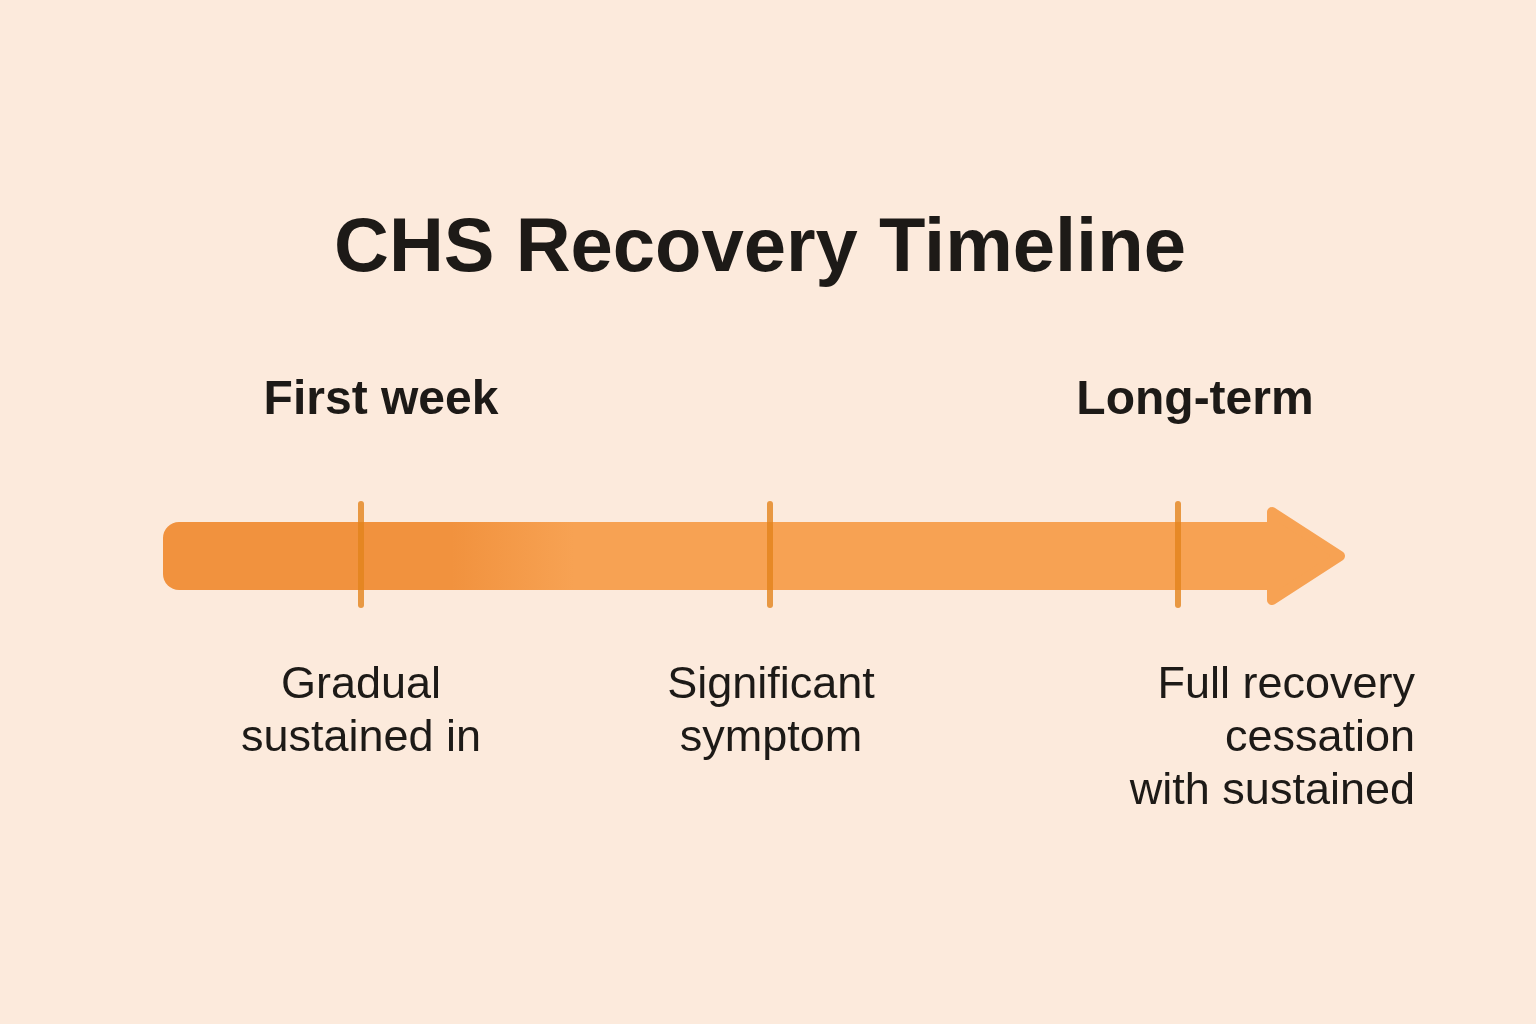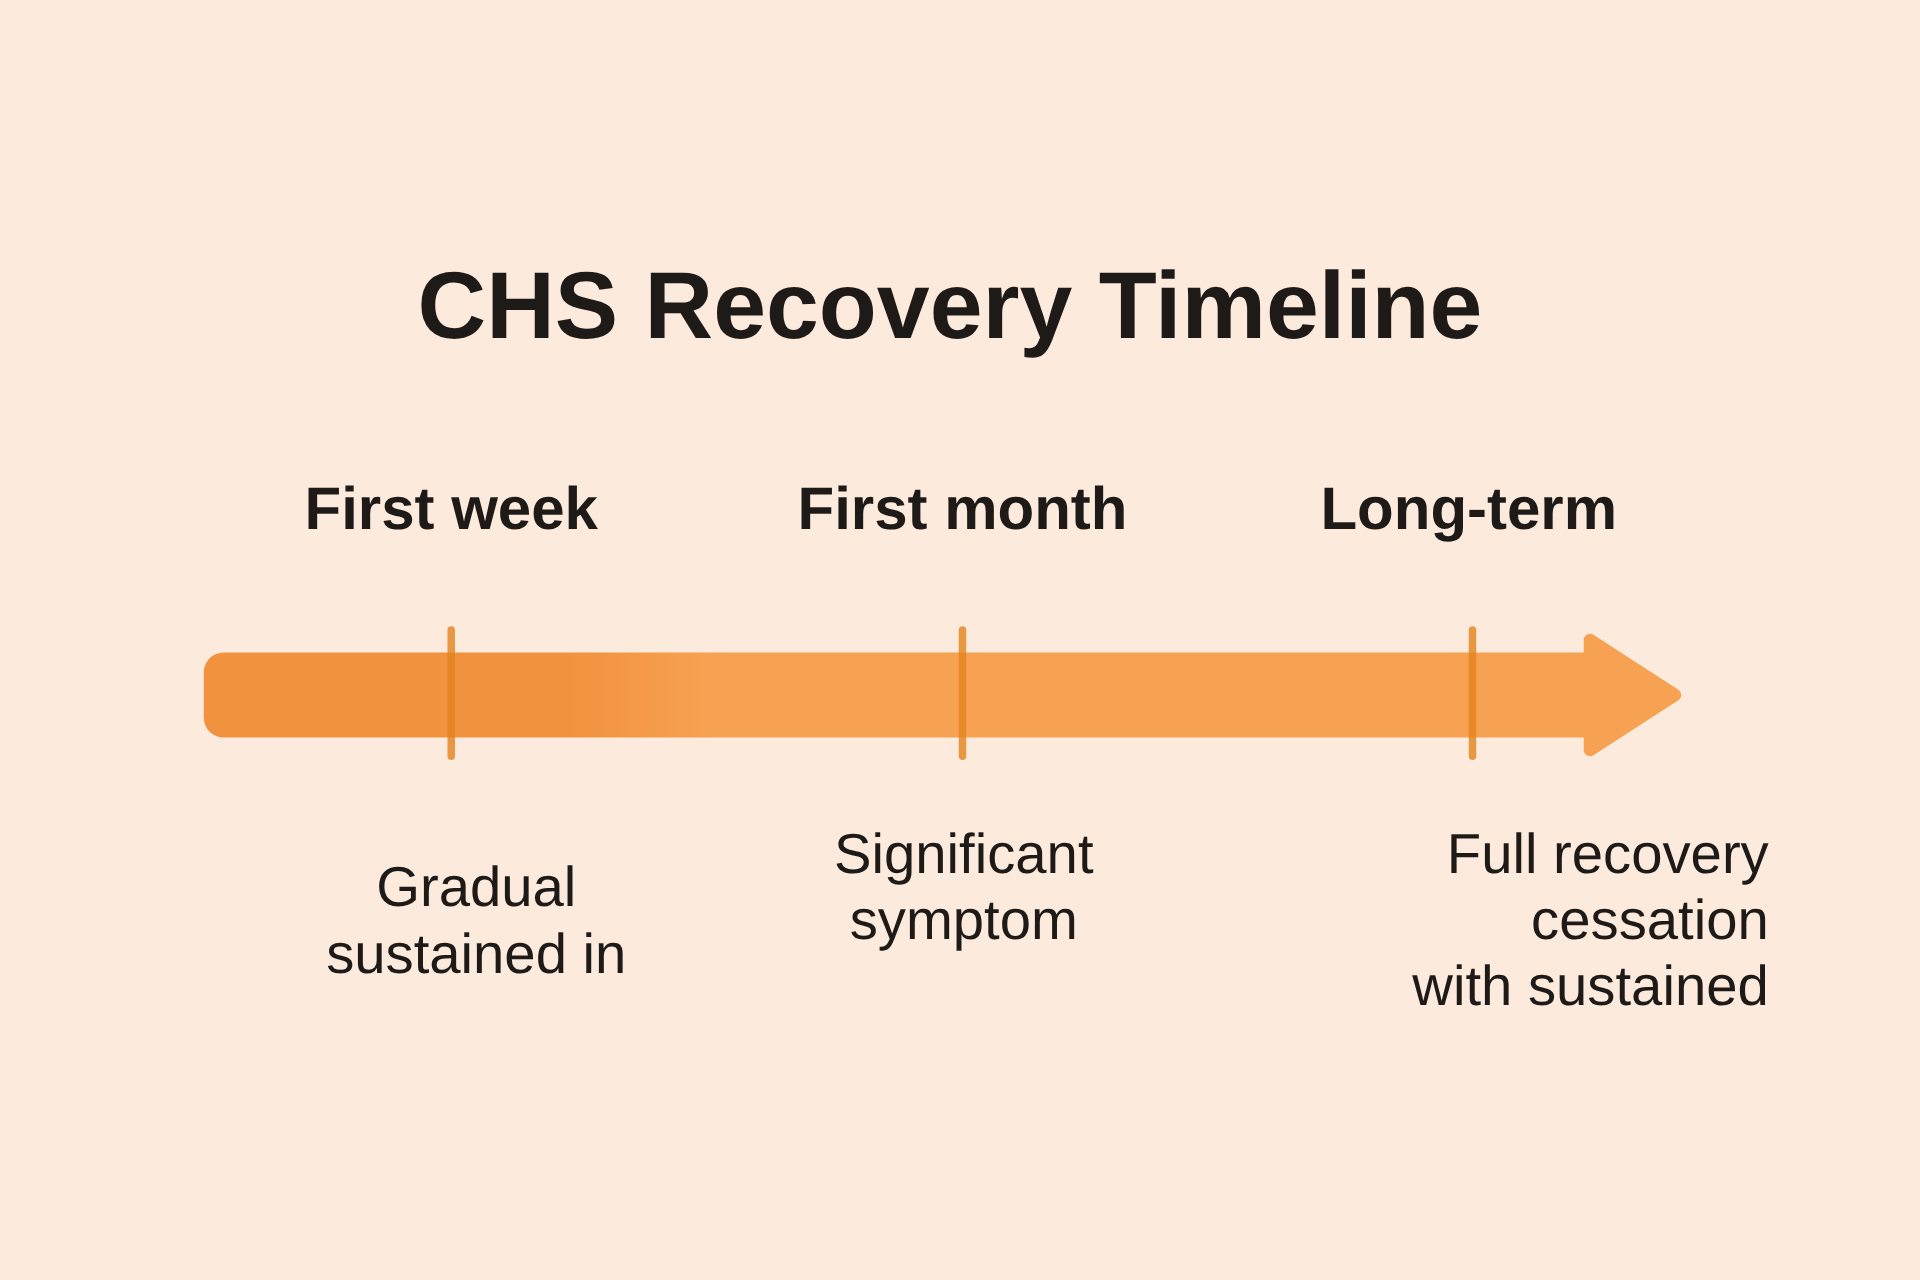--- a/index.html
+++ b/index.html
@@ -21,26 +21,27 @@
     left: 0;
     width: 1520px;
     text-align: center;
     font-size: 76px;
     line-height: 96px;
     font-weight: 700;
     letter-spacing: 0px;
   }
   .phase-label {
     position: absolute;
-    top: 380px;
+    top: 370px;
     transform: translateX(-50%);
     font-size: 48px;
     line-height: 56px;
     font-weight: 700;
     white-space: nowrap;
+    margin-left: 20px;
   }
   .phase-label.p1 { left: 361px; }
   .phase-label.p2 { left: 770px; }
   .phase-label.p3 { left: 1175px; }
 
   .bar {
     position: absolute;
     left: 163px;
     top: 522px;
     width: 1110px;
@@ -78,33 +79,32 @@
   .phase-desc {
     position: absolute;
     top: 656px;
     transform: translateX(-50%);
     width: 480px;
     text-align: center;
     font-size: 45px;
     line-height: 53px;
     font-weight: 400;
   }
-  .phase-desc.d1 { left: 381px; margin-top: 27px; }
+  .phase-desc.d1 { left: 361px; }
   .phase-desc.d2 { left: 771px; }
   .phase-desc.d3 { left: 1175px; text-align: right; }
 </style>
 </head>
 <body>
 
 <div class="canvas">
 
   <h1 class="title">CHS Recovery Timeline</h1>
 
   <div class="phase-label p1">First week</div>
-  <div class="phase-label p2">First month</div>
   <div class="phase-label p3">Long-term</div>
 
   <div class="bar"></div>
 
   <svg class="arrowhead" viewBox="0 0 84 104" xmlns="http://www.w3.org/2000/svg">
     <path d="M6 8 L74 52 L6 96 Z" fill="#f7a253" stroke="#f7a253" stroke-width="10" stroke-linejoin="round"></path>
   </svg>
 
   <div class="tick t1"></div>
   <div class="tick t2"></div>

